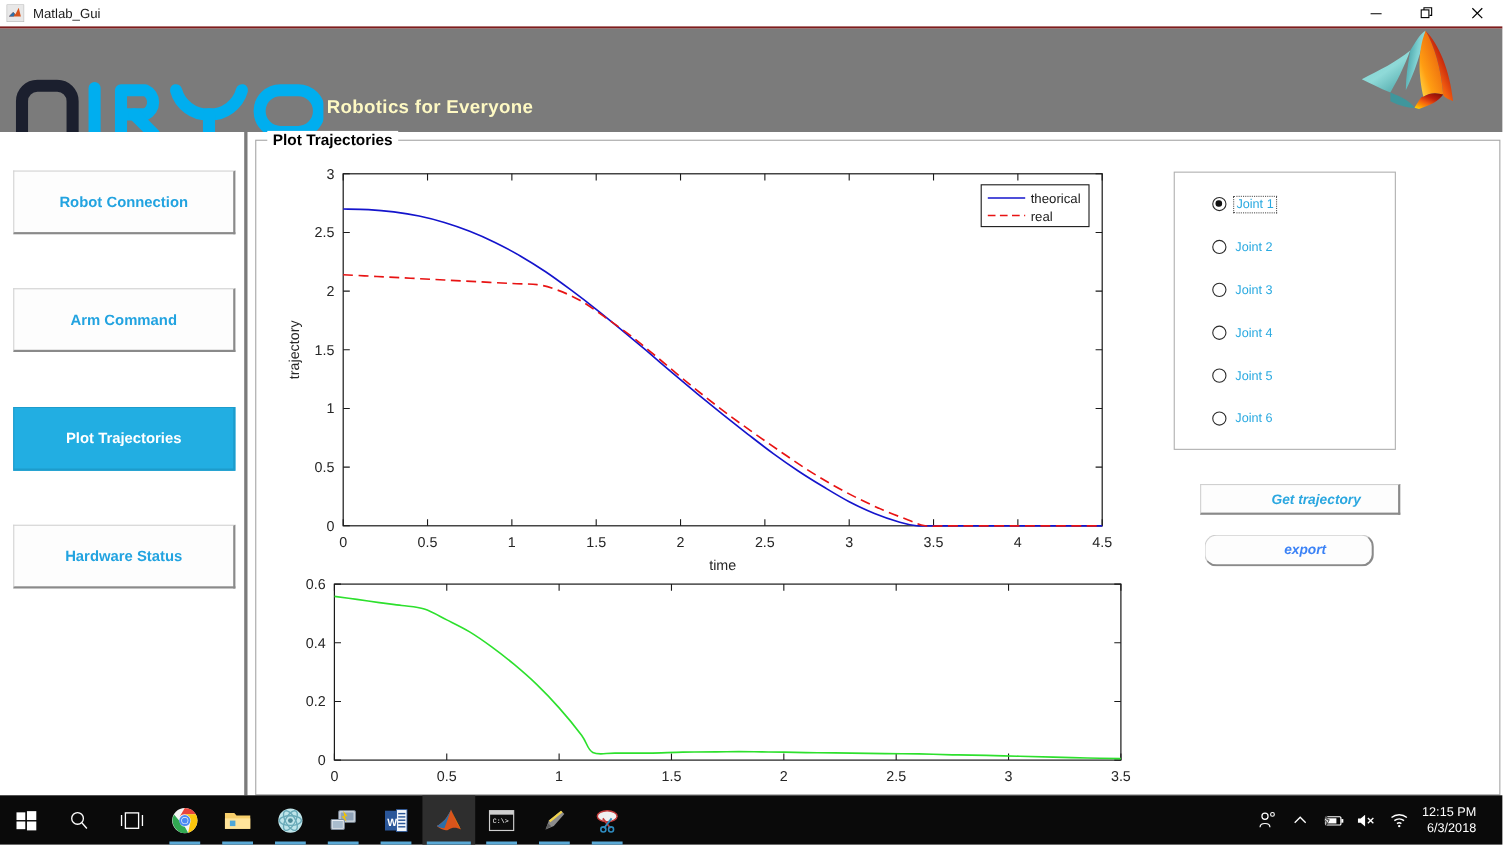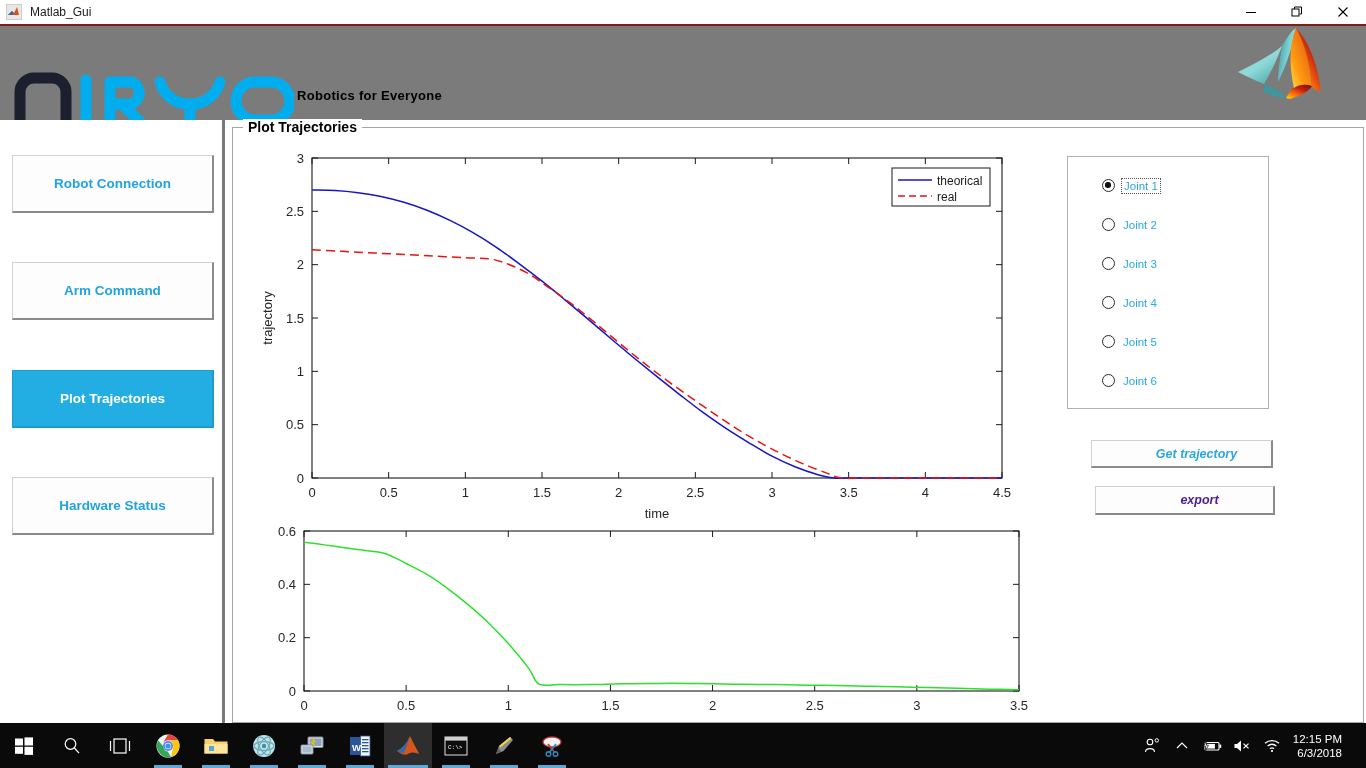--- a/index.html
+++ b/index.html
@@ -25,21 +25,21 @@
   }
 
   
   .header {
     position: absolute; left: 0; top: 26px; width: 1366px; height: 94px;
     background: #7b7b7b; overflow: hidden;
   }
   .logo-wrap { position: absolute; left: 14px; top: 46px; }
   .tagline {
     position: absolute; left: 297px; top: 62px;
-    font-size: 13px; font-weight: bold; color: #000000; letter-spacing: .3px;
+    font-size: 17px; font-weight: bold; color: #fef9c3; letter-spacing: .3px;
   }
   .membrane { position: absolute; right: 2px; top: 0px; width: 140px; height: 94px; }
 
   
   .sidebar {
     position: absolute; left: 0; top: 120px; width: 225px; height: 603px;
     background: #ffffff; border-right: 3px solid #7b7b7b;
   }
   .side-btn {
     position: absolute; left: 12px; width: 202px; height: 58px;
@@ -94,21 +94,21 @@
     position: absolute;
     border: 1px solid #d0d0d0;
     border-right: 2px solid #8a8a8a; border-bottom: 2px solid #8a8a8a;
     background: #fdfdfd;
     display: flex; align-items: center; justify-content: center;
     font-size: 12.5px; font-style: italic; font-weight: bold;
     cursor: pointer;
     padding-left: 30px;
   }
   #btn-get { left: 858px; top: 312px; width: 182px; height: 28px; color: #2ba7e0; }
-  #btn-export { left: 862px; top: 358px; width: 180px; height: 29px; color: #4c1d95; }
+  #btn-export { left: 862px; top: 358px; width: 154px; height: 29px; color: #3b82f6; border-radius: 11px; }
 
   
   .taskbar {
     position: absolute; left: 0; bottom: 0; width: 1366px; height: 45px;
     background: #0a0a0a; display: flex; align-items: center;
   }
   .tk-item {
     width: 48px; height: 45px; display: flex; align-items: center; justify-content: center;
     position: relative; cursor: pointer;
   }

